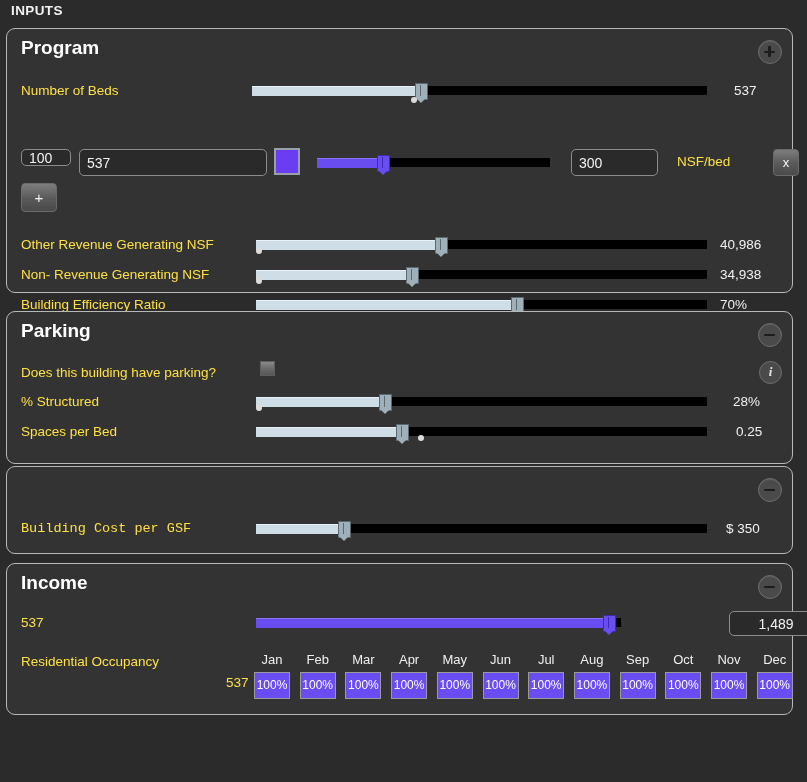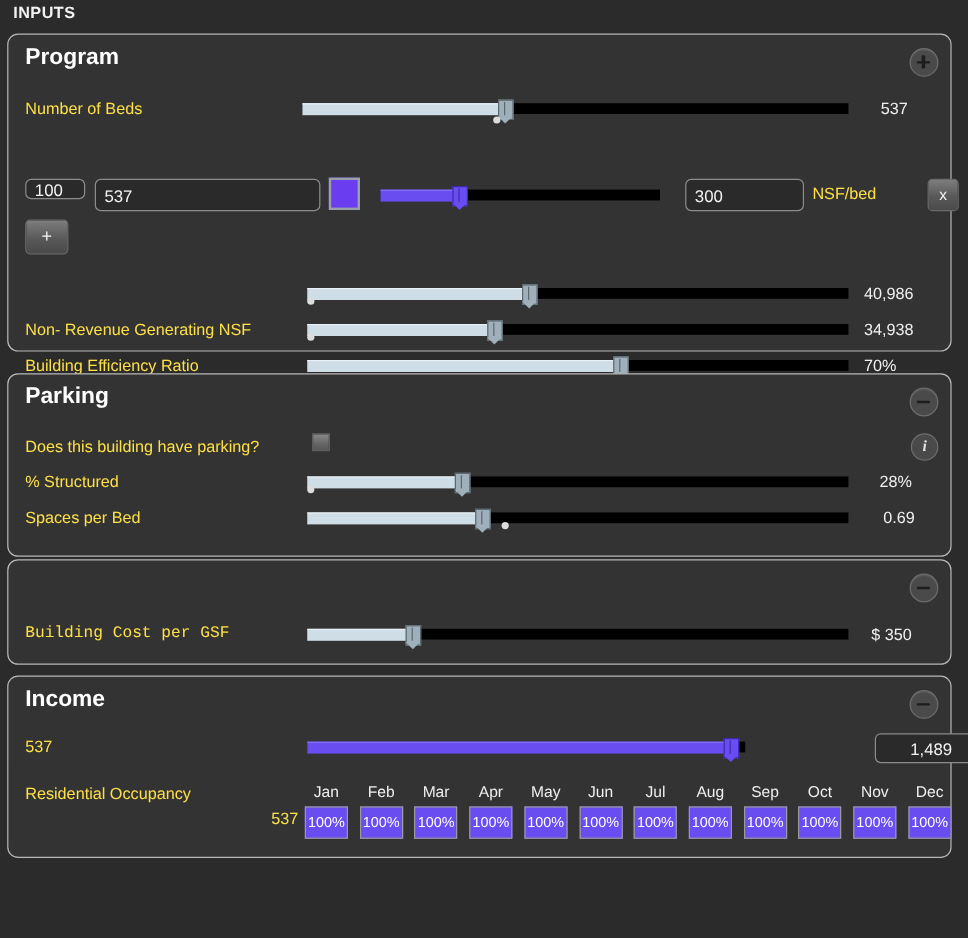--- a/index.html
+++ b/index.html
@@ -269,25 +269,26 @@
 
     <input class="txt-input" style="left: 14px; top: 120px; width: 50px; height: 17px;" value="100">
     <input class="txt-input" style="left: 72px; top: 120px; width: 188px; height: 27px;" value="537">
     <div class="swatch" style="left:267px; top:119px; width:26px; height:27px;"></div>
     <div class="slider purple" style="left:310px; top:129px; width:233px;">
       <div class="fill" style="width:65px;"></div>
       <div class="handle" style="left:65px;">
         <div class="tip"></div>
       </div>
     </div>
-    <input class="txt-input" style="left: 564px; top: 120px; width: 99px; height: 27px;" value="300">
+    <input class="txt-input" style="left: 564px; top: 120px; width: 87px; height: 27px;" value="300">
     <div class="row-label" style="left:670px; top:125px;">NSF/bed</div>
     <div class="gray-btn" style="left:766px; top:120px; width:26px; height:27px;">x</div>
     <div class="gray-btn" style="left:14px; top:154px; width:36px; height:29px; font-size:15px;">+</div>
 
+    <div class="row-label" style="left:14px; top:208px;">Other Revenue Generating NSF</div>
     <div class="slider" style="left:249px; top:211px; width:451px;">
       <div class="fill" style="width:184px;"></div>
       <div class="handle" style="left:184px;">
         <div class="tip"></div>
       </div>
     </div>
     <div class="slider-dot" style="left:252px; top:219px;"></div>
     <div class="row-value" style="left:713px; top:208px;">40,986</div>
 
     <div class="row-label" style="left:14px; top:238px;">Non- Revenue Generating NSF</div>
@@ -329,21 +330,21 @@
     <div class="row-value" style="left:726px; top:82px;">28%</div>
 
     <div class="row-label" style="left:14px; top:112px;">Spaces per Bed</div>
     <div class="slider" style="left:249px; top:115px; width:451px;">
       <div class="fill" style="width:145px;"></div>
       <div class="handle" style="left:145px;">
         <div class="tip"></div>
       </div>
     </div>
     <div class="slider-dot" style="left:414px; top:123px;"></div>
-    <div class="row-value" style="left:729px; top:112px;">0.69</div>
+    <div class="row-value" style="left:729px; top:112px;">0.25</div>
   </div>
 
   <div class="panel" style="top:466px; height:88px;">
     <div class="circ-btn minus" style="right:10px; top:11px;"></div>
 
     <div class="row-label" style="left:14px; top:54px;font-family:Liberation Mono, monospace;">Building Cost per GSF</div>
     <div class="slider" style="left:249px; top:57px; width:451px;">
       <div class="fill" style="width:87px;"></div>
       <div class="handle" style="left:87px;">
         <div class="tip"></div>

